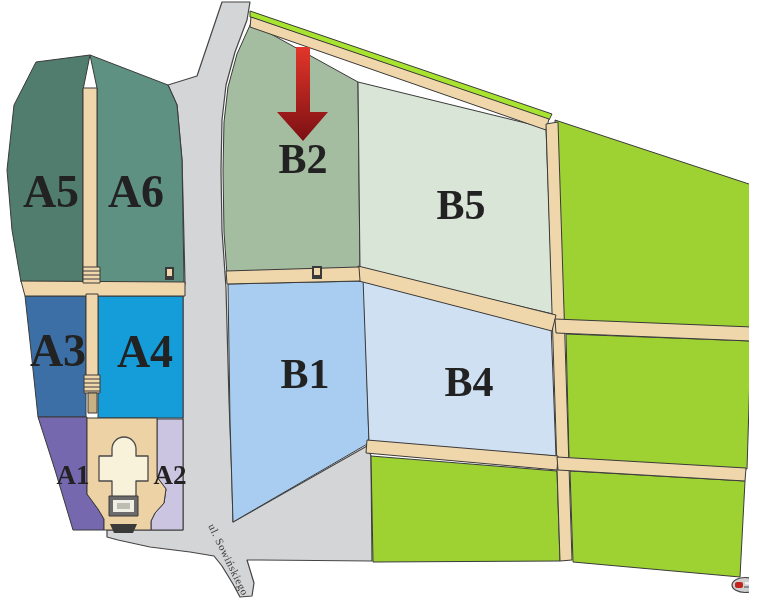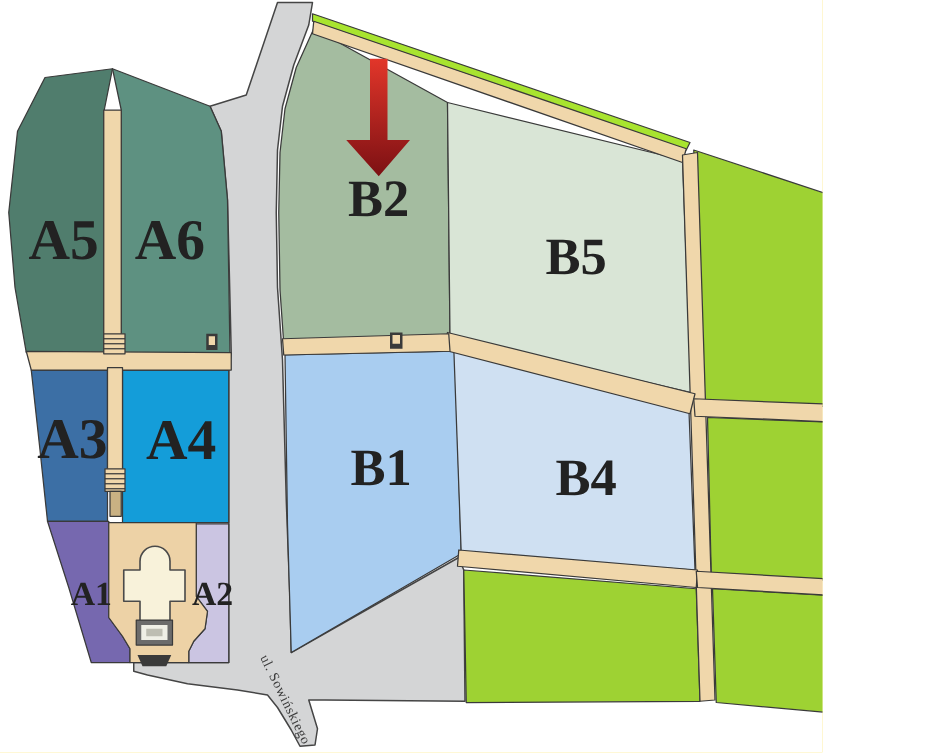--- a/index.html
+++ b/index.html
@@ -1,16 +1,16 @@
 <!DOCTYPE html>
 <html><head>
 <meta charset="utf-8">
 <style>
   html,body{margin:0;padding:0;background:#ffffff;}
-  .map-wrap{position:relative;width:658px;height:602px;background:#fde047;overflow:hidden;}
+  .map-wrap{position:relative;width:749px;height:602px;background:#f0abfc;overflow:hidden;}
   svg{display:block;}
   .outlined{stroke:#3a3a3a;stroke-width:1;stroke-linejoin:round;}
   .road{stroke:#454545;stroke-width:1.2;stroke-linejoin:round;}
   .lbl{font-family:"Liberation Serif","DejaVu Serif",serif;font-weight:bold;text-anchor:middle;}
   .lbl-lg{font-size:46px;}
   .lbl-md{font-size:42px;}
   .lbl-sm{font-size:27px;}
   .street-lbl{font-family:"Liberation Serif","DejaVu Serif",serif;font-size:11px;letter-spacing:0.5px;}
   .chapel{stroke:#4a4a4a;stroke-width:1.3;stroke-linejoin:round;}
   .gateline{stroke:#3a3a3a;stroke-width:1;}

